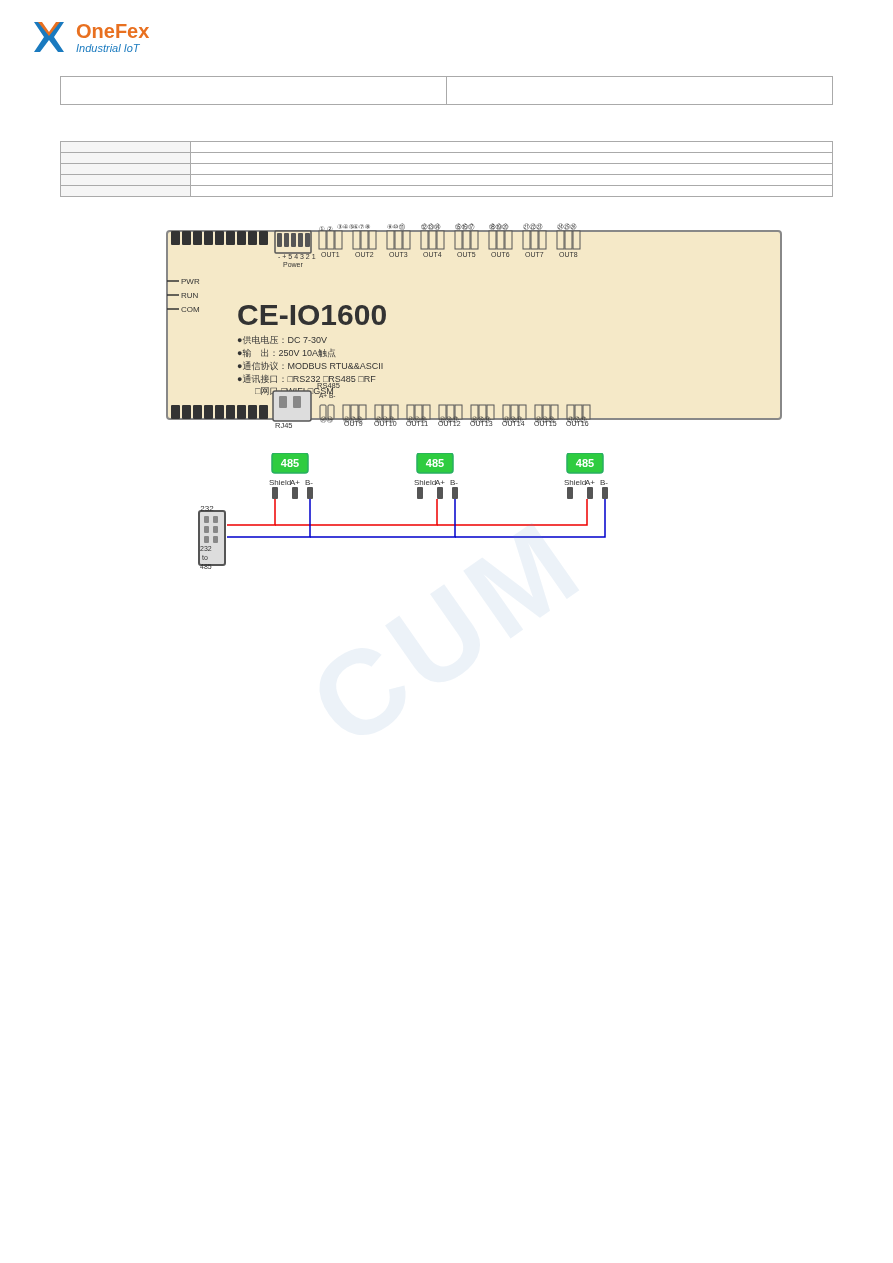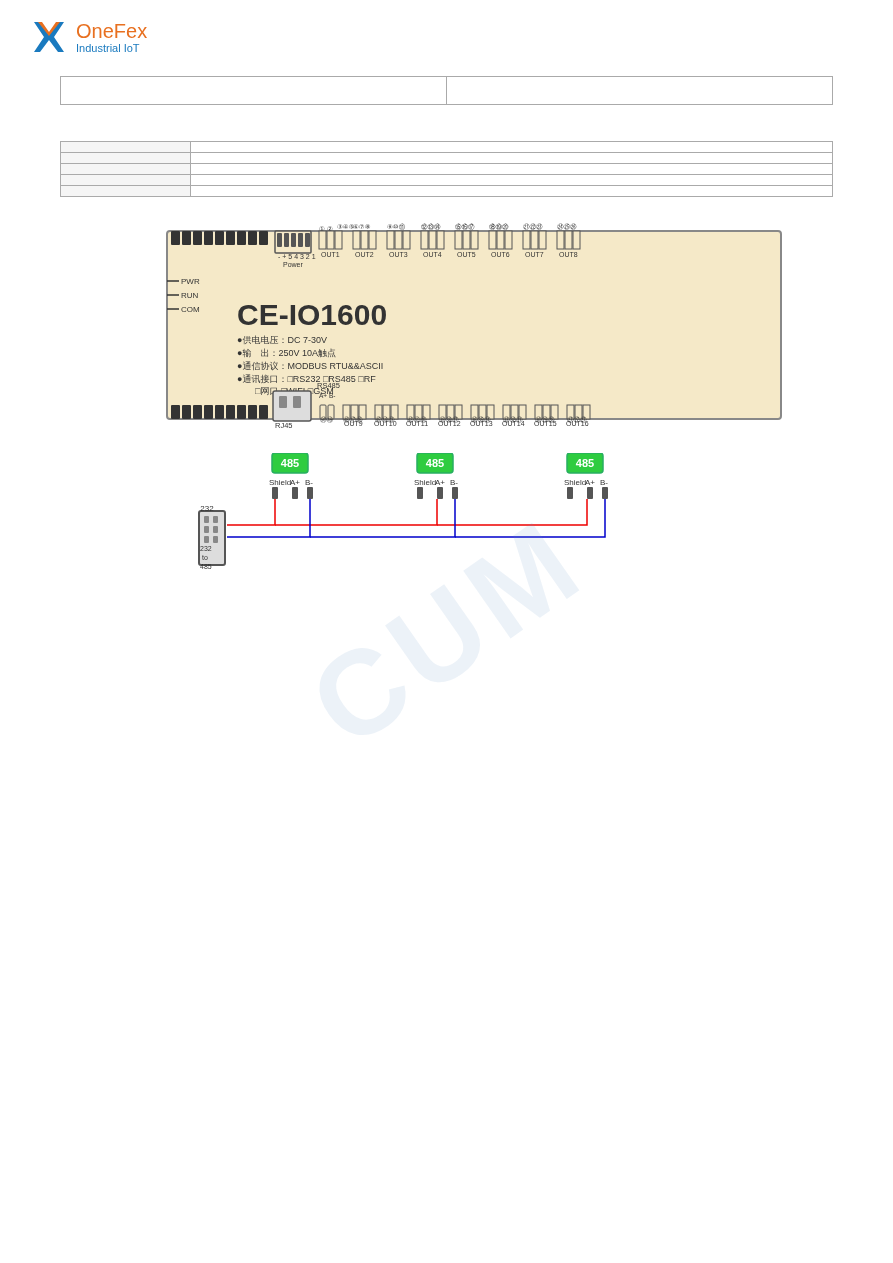--- a/index.html
+++ b/index.html
@@ -29,29 +29,30 @@
       width: 38px;
       height: 38px;
     }
     .logo-text {
       display: flex;
       flex-direction: column;
       line-height: 1.1;
     }
     .logo-text .brand {
       font-size: 20px;
-      font-weight: normal;
+      font-weight: bold;
       color: #1a7abf;
     }
     .logo-text .brand span {
       color: #e87020;
     }
     .logo-text .sub {
       font-size: 11px;
       color: #1a7abf;
+      font-style: italic;
     }
 
     
     .doc-table {
       margin: 10px 60px 14px 60px;
       border-collapse: collapse;
       width: calc(100% - 120px);
     }
     .doc-table td {
       border: 1px solid #aaa;

